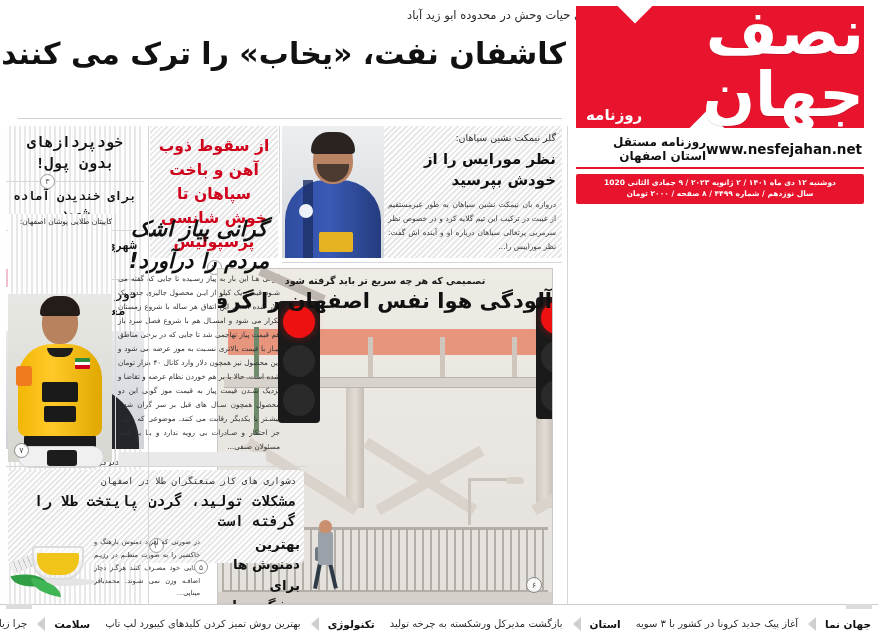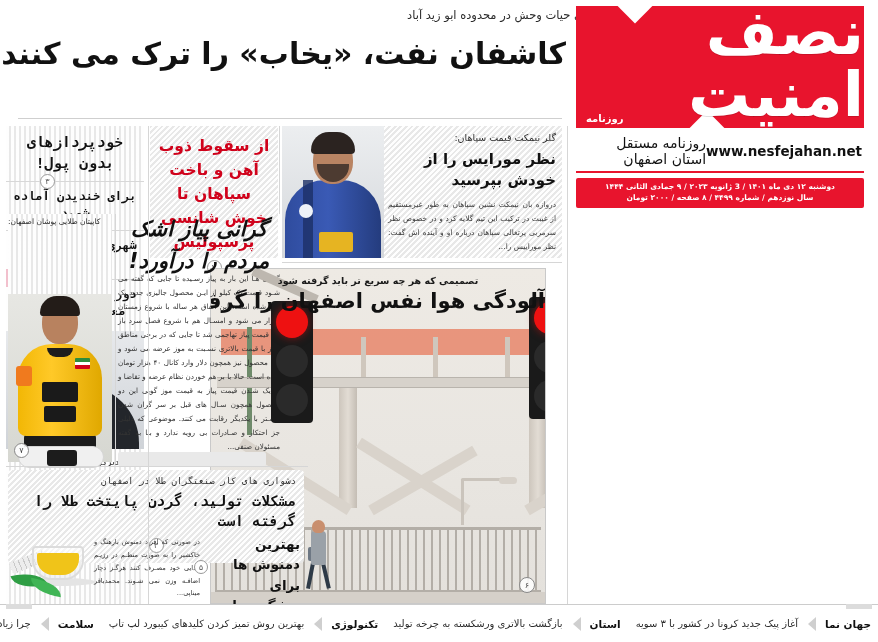--- a/index.html
+++ b/index.html
@@ -95,43 +95,43 @@
     background: #ffffff;
     width: 26px; height: 26px;
     transform: rotate(45deg);
   }
   .logo-notch.a { top: -14px; left: 46px; }
   .logo-notch.b { bottom: -14px; left: 118px; }
   .logo-sub {
     position: absolute;
     bottom: 4px; left: 10px;
     color: #ffffff;
-    font-size: 10px;
+    font-size: 15px;
     font-weight: 700;
   }
 
   .masthead-meta {
     margin-top: 5px;
     margin-right: 6px;
     width: 288px;
     display: flex;
     align-items: center;
     justify-content: space-between;
     padding: 2px 2px 4px 2px;
     border-bottom: 2px solid #e8142d;
   }
   .masthead-meta .site {
     font-size: 13.5px;
     font-weight: 700;
     color: #111;
     direction: ltr;
   }
   .masthead-meta .tagline {
-    font-size: 14px;
-    font-weight: 400;
+    font-size: 12px;
+    font-weight: 700;
     color: #111;
   }
 
   .date-bar {
     margin-top: 5px;
     margin-right: 6px;
     width: 288px;
     background: #e8142d;
     color: #ffffff;
     padding: 3px 6px 4px 6px;
@@ -328,21 +328,21 @@
   .sports-col .sc-title {
     font-size: 15.5px;
     font-weight: 700;
     color: #d0021b;
     line-height: 1.55;
   }
 
   
   .photo-main {
     position: absolute;
-    top: 268px; right: 332px;
+    top: 268px; right: 325px;
     width: 336px;
     height: 336px;
     border: 1px solid #c9c9c9;
     background: #e5e5e5;
     overflow: hidden;
   }
   .pm-sky { position:absolute; inset:0; background: linear-gradient(180deg,#eeeae4 0%, #e9e6e1 55%, #e4e1dc 100%); }
 
   .pm-kicker {
     position: absolute;
@@ -514,21 +514,21 @@
   .sepahan-card {
     position: absolute;
     top: 214px; right: 766px;
     width: 104px;
     height: 248px;
     overflow: hidden;
   }
   .sep-kicker {
     font-size: 7.5px;
     color: #2b2b2b;
-    text-align: left;
+    text-align: right;
     padding-top: 3px;
   }
   .sep-title {
     font-size: 12.5px;
     font-weight: 700;
     color: #d0021b;
     text-align: center;
     line-height: 1.5;
     margin-top: 4px;
   }
@@ -705,31 +705,31 @@
 <div class="page">
 
   <div class="top-banner">
     <div class="top-banner-text">امنیت موقت یکی از مهمترین پناهگاه های حیات وحش در محدوده ابو زید آباد</div>
   </div>
 
   <div class="masthead">
     <div class="logo-block">
       <div class="logo-notch a"></div>
       <div class="logo-notch b"></div>
-      <div class="logo-word">نصف امنیت</div>
+      <div class="logo-word">نصف جهان</div>
       <div class="logo-sub">روزنامه</div>
     </div>
 
     <div class="masthead-meta">
       <span class="site">www.nesfejahan.net</span>
       <span class="tagline">روزنامه مستقل استان اصفهان</span>
     </div>
 
     <div class="date-bar">
-      <div>دوشنبه ۱۲ دی ماه ۱۴۰۱ / 3 ژانویه ۲۰۲۳ / ۹ جمادی الثانی ۱۴۴۴</div>
+      <div>دوشنبه ۱۲ دی ماه ۱۴۰۱ / ۲ ژانویه ۲۰۲۳ / ۹ جمادی الثانی 1020</div>
       <div>سال نوزدهم / شماره ۴۴۹۹ / ۸ صفحه / ۲۰۰۰ تومان</div>
     </div>
   </div>
 
   <div class="main-headline">کاشفان نفت، «یخاب» را ترک می کنند</div>
   <div class="headline-rule"></div>
 
   <div class="left-col vstripe">
 
     <div class="lc-item">
@@ -775,21 +775,21 @@
       <div class="plp-jersey">
         <div class="plp-stripe"></div>
         <div class="plp-badge"></div>
         <div class="plp-sponsor"></div>
       </div>
       <div class="plp-head"></div>
       <div class="plp-beard"></div>
       <div class="plp-hair"></div>
     </div>
     <div class="player-text">
-      <div class="pt-kicker">گلر نیمکت قیمت سپاهان:</div>
+      <div class="pt-kicker">گلر نیمکت نشین سپاهان:</div>
       <div class="pt-title">نظر مورایس را از خودش بپرسید</div>
       <div class="pt-body">دروازه بان نیمکت نشین سپاهان به طور غیرمستقیم از غیبت در ترکیب این تیم گلایه کرد و در خصوص نظر سرمربی پرتغالی سپاهان درباره او و آینده اش گفت: نظر موراییس را...</div>
 
     </div>
   </div>
 
   <div class="sports-col hatch">
     <div class="sc-title">از سقوط ذوب آهن و باخت سپاهان تا خوش شانسی پرسپولیس</div>
     <div class="pagemark" style="position:relative;left:auto;margin:6px auto 0;">۷</div>
   </div>
@@ -914,21 +914,21 @@
 
     <div class="tick-group">
       <span class="tick-label">جهان نما</span>
       <span class="tick-sep"></span>
       <span class="tick-text">آغاز پیک جدید کرونا در کشور با ۳ سویه</span>
     </div>
 
     <div class="tick-group">
       <span class="tick-label">استان</span>
       <span class="tick-sep"></span>
-      <span class="tick-text">بازگشت بالاتری ورشکسته به چرخه تولید</span>
+      <span class="tick-text">بازگشت مدیرکل ورشکسته به چرخه تولید</span>
     </div>
 
     <div class="tick-group">
       <span class="tick-label">تکنولوژی</span>
       <span class="tick-sep"></span>
       <span class="tick-text">بهترین روش تمیز کردن کلیدهای کیبورد لپ تاپ</span>
     </div>
 
     <div class="tick-group">
       <span class="tick-label">سلامت</span>

